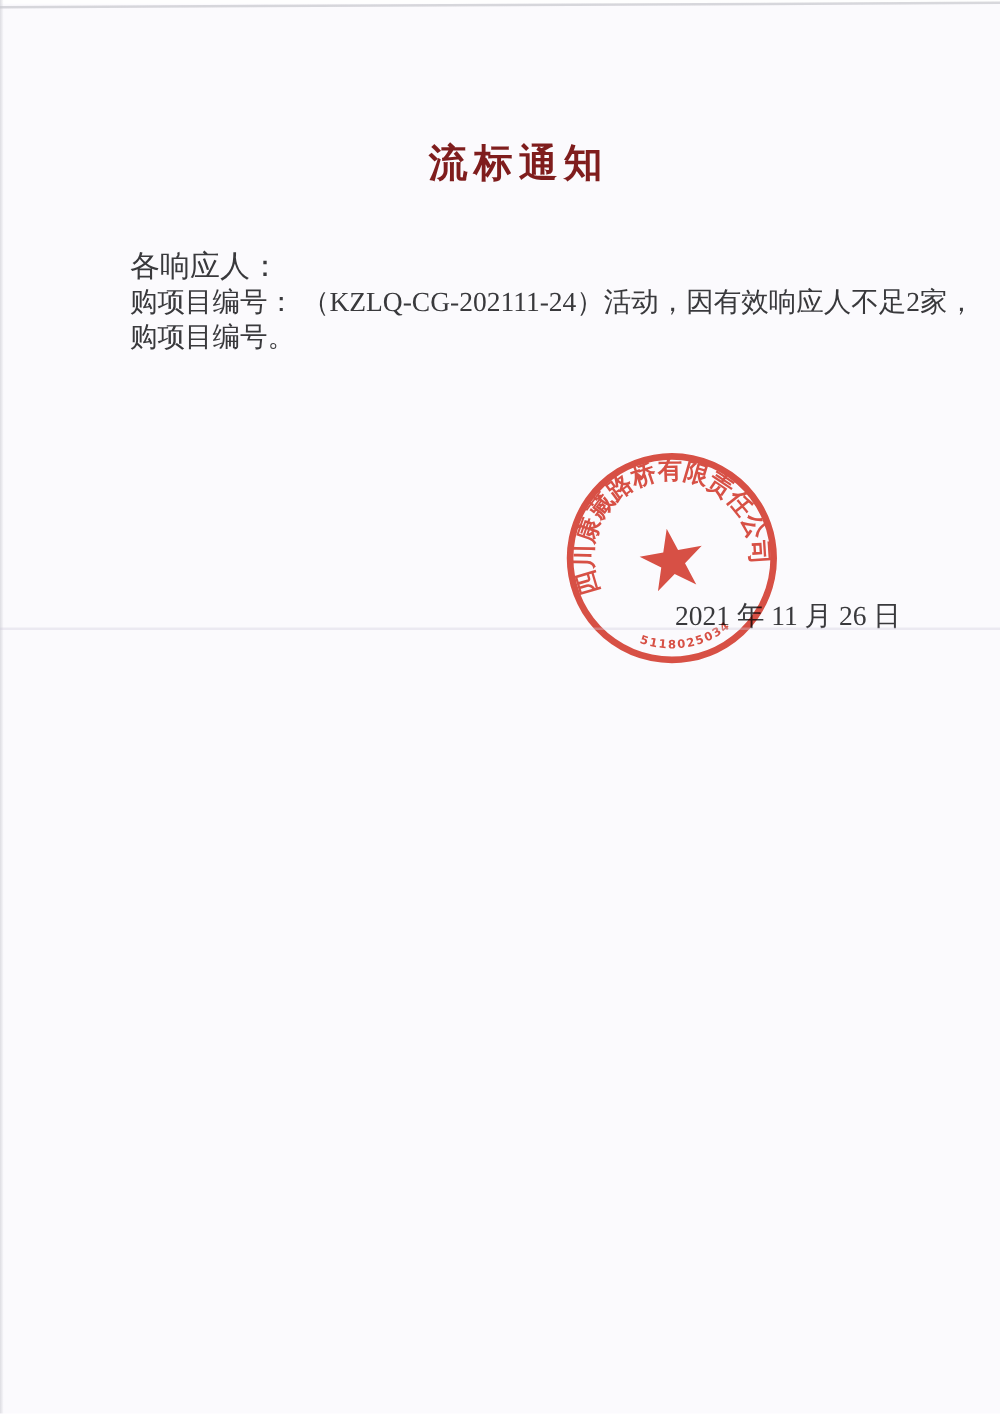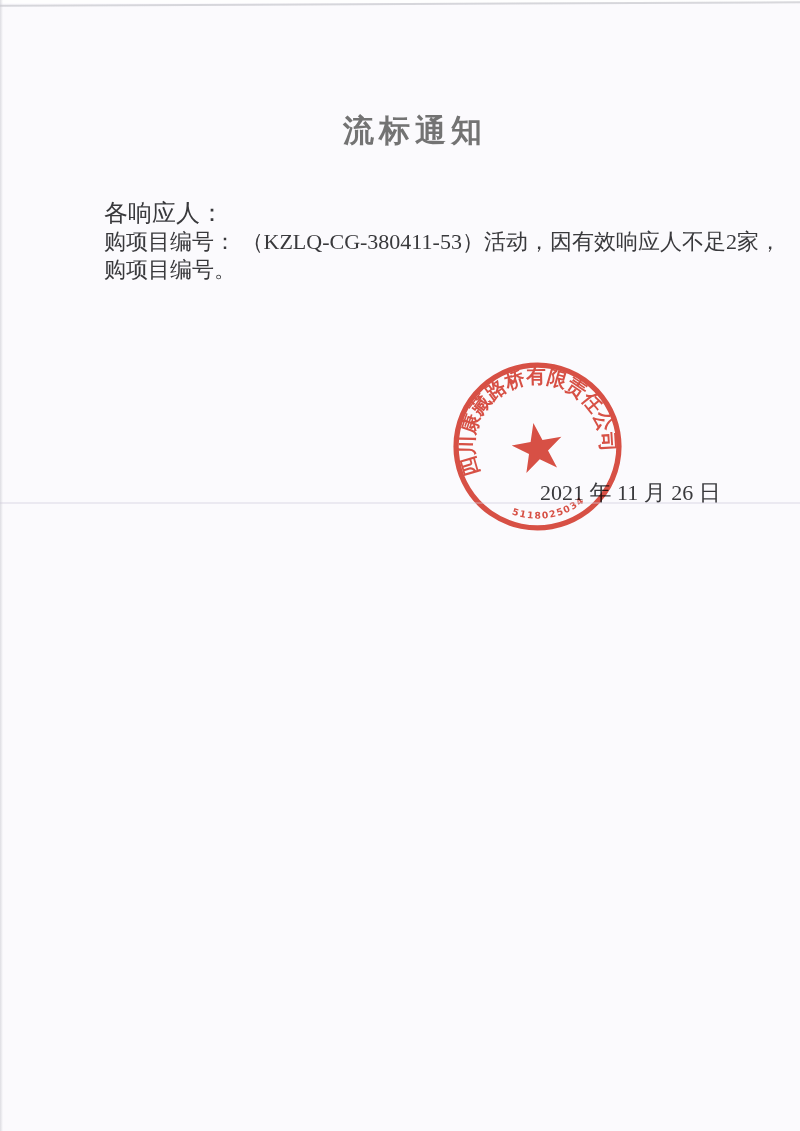--- a/index.html
+++ b/index.html
@@ -47,21 +47,21 @@
   .title {
     position: absolute;
     left: 0; top: 110px;
     width: 800px;
     margin: 0;
     text-align: center;
     font-size: 31px;
     font-weight: bold;
     letter-spacing: 5px;
     text-indent: 30px;
-    color: #737373;
+    color: #7f1d1d;
   }
   .salutation {
     position: absolute;
     left: 104px; top: 197px;
     font-size: 24px;
     white-space: nowrap;
   }
   .body-block {
     position: absolute;
     left: 104px; top: 228px;
@@ -113,21 +113,21 @@
 
   <div class="edge-top-white"></div>
   <div class="edge-top"></div>
   <div class="edge-left"></div>
 
   <h1 class="title">流标通知</h1>
 
   <div class="salutation">各响应人：</div>
 
   <div class="body-block">
-    <div class="line">购项目编号： （KZLQ-CG-380411-53）活动，因有效响应人不足2家，</div>
+    <div class="line">购项目编号： （KZLQ-CG-202111-24）活动，因有效响应人不足2家，</div>
     <div class="line">购项目编号。</div>
   </div>
 
 
   <div class="date">2021 年 11 月 26 日</div>
 
   <svg class="stamp" viewBox="0 0 200 200" aria-hidden="true">
 
     <circle cx="100" cy="100" r="92" fill="none" stroke="currentColor" stroke-width="6"></circle>
 

